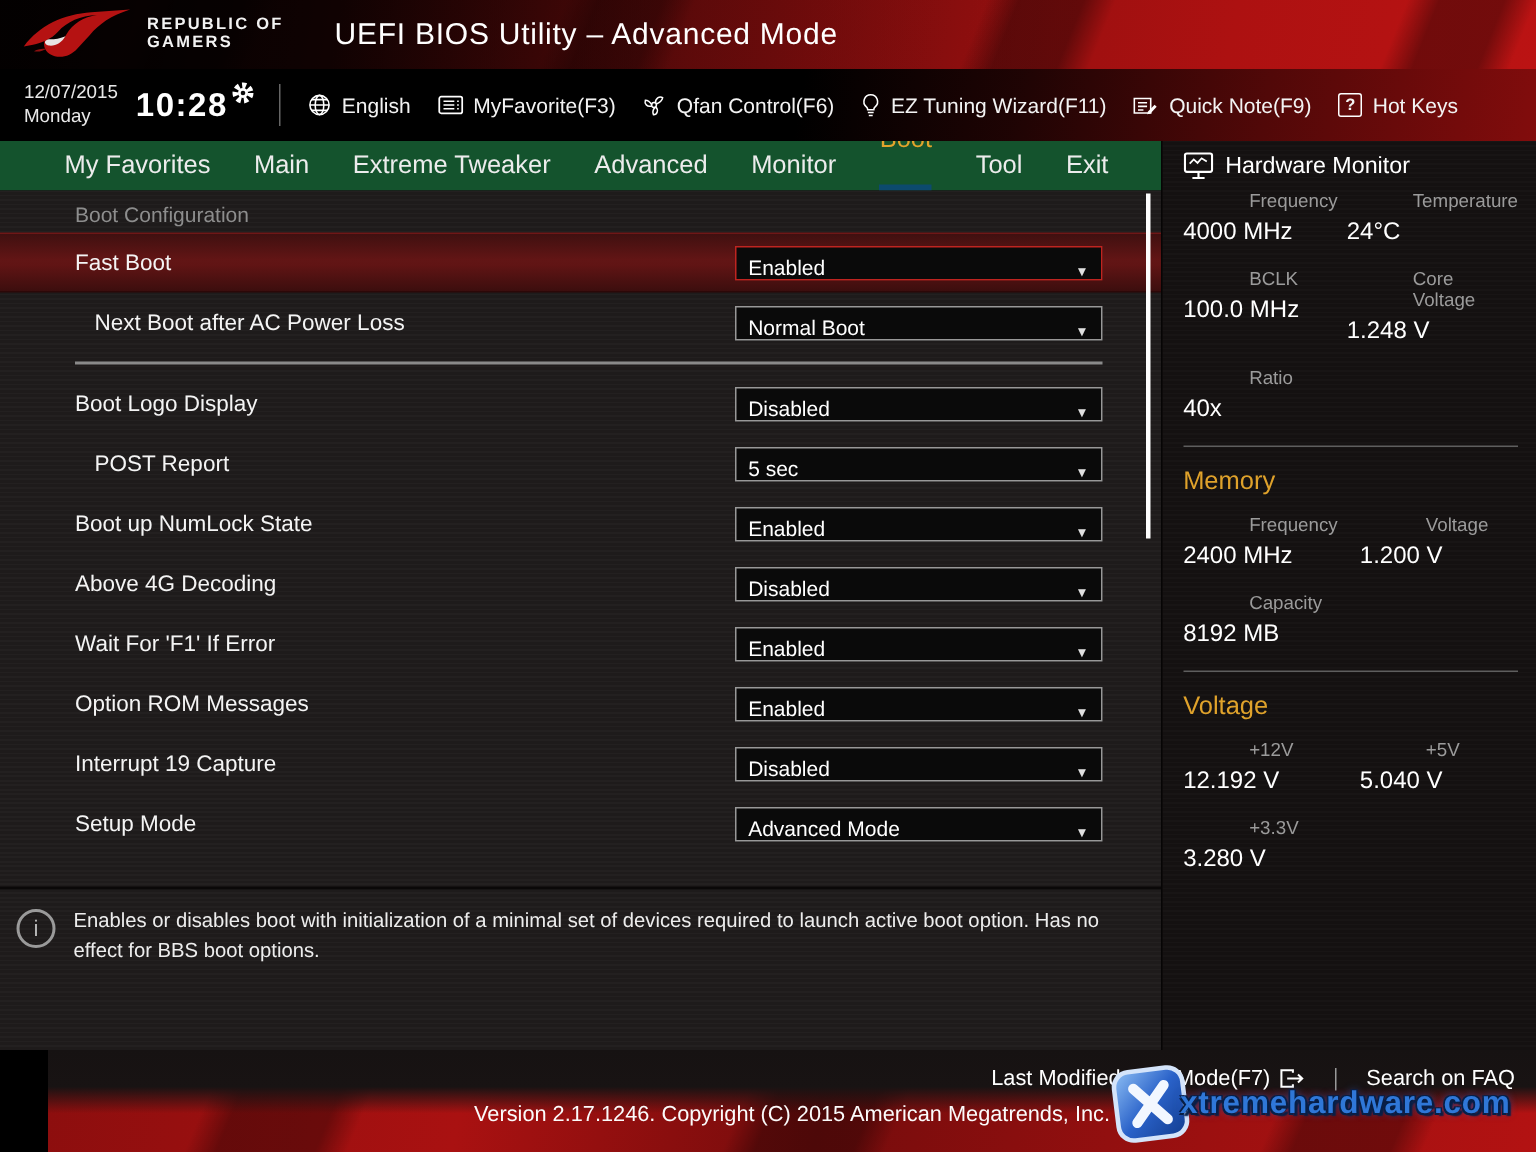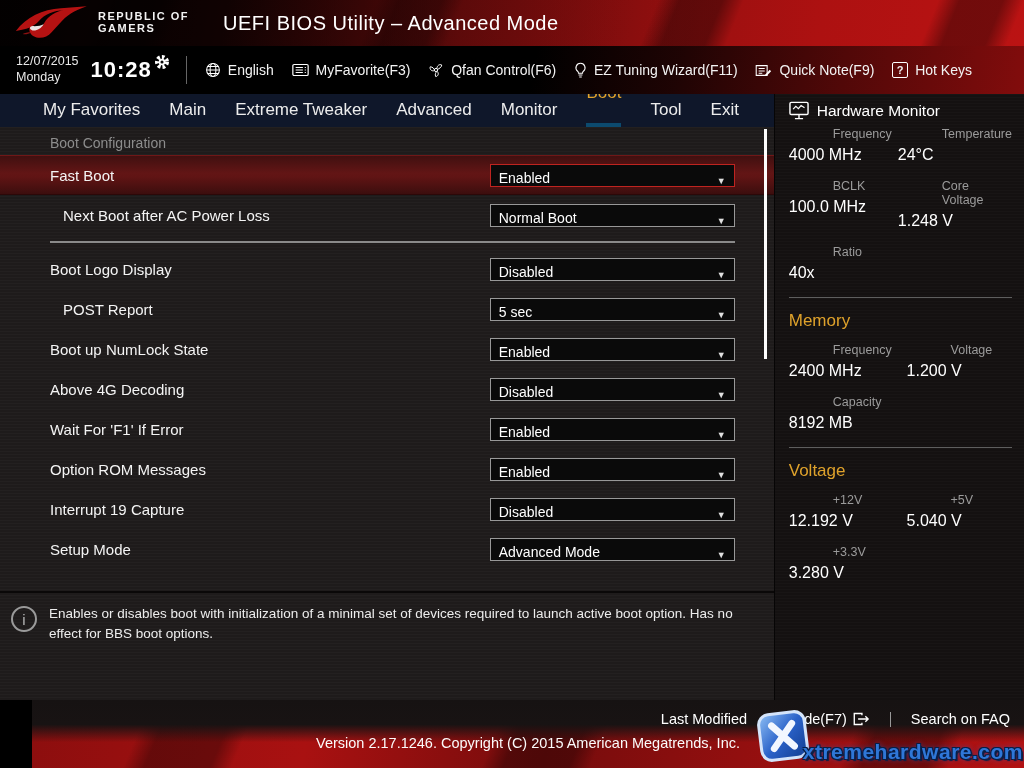--- a/index.html
+++ b/index.html
@@ -33,21 +33,21 @@
     padding-right:52px; }
   .titem { display:flex; align-items:center; gap:7px; font-size:14px; color:#f3f3f3;
     cursor:pointer; white-space:nowrap; }
   .qbox { display:inline-grid; place-items:center; width:16px; height:16px;
     border:1.4px solid #fff; font-size:11px; font-weight:bold; border-radius:2px; }
 
   
   .content { display:flex; height:606px; }
   .leftcol { width:836px; display:flex; flex-direction:column; }
 
-  .nav { height:33px; background:#0f172a; display:flex; align-items:flex-end;
+  .nav { height:33px; background:#14532d; display:flex; align-items:flex-end;
     gap:29px; padding:0 0 0 43px; font-size:17px; }
   .tab { color:#ececec; padding-bottom:7px; cursor:pointer; white-space:nowrap; }
   .tab.active { color:#e2a42c; border-bottom:4px solid #0c4a6e; padding-bottom:20px; }
 
   .main { position:relative; flex:1;
     background:
       repeating-linear-gradient(180deg, rgba(255,255,255,.022) 0 1px, rgba(0,0,0,0) 1px 3px),
       #1e1b1b; }
   .sec-title { padding:8px 0 4px 50px; font-size:14px; color:#8d8d8d; }
 
@@ -92,21 +92,21 @@
     background:
       linear-gradient(to bottom, #161212 0%, #181313 36%, rgba(24,16,16,0) 62%),
       repeating-linear-gradient(113deg, rgba(0,0,0,0) 0 110px, rgba(0,0,0,.34) 130px 190px, rgba(0,0,0,0) 210px 330px),
       linear-gradient(100deg, #8c0e0e 0%, #a91111 28%, #750c0c 52%, #9c1010 78%, #b31212 100%); margin-left: 32px; }
   .flinks { display:flex; justify-content:flex-end; align-items:center; gap:20px;
     padding:11px 14px 0 0; font-size:14.5px; }
   .flink { display:flex; align-items:center; gap:6px; cursor:pointer; white-space:nowrap; }
   .fsep { width:1px; height:15px; background:#999; }
   .fversion { text-align:center; font-size:14.5px; margin-top:8px; color:#fbfbfb; }
 
-  .watermark { position:absolute; right:1px; bottom:4px; display:flex; align-items:flex-end;
+  .watermark { position:absolute; right:17px; bottom:4px; display:flex; align-items:center;
     z-index:5; }
   .wm-text { font-size:21px; font-weight:bold; letter-spacing:.5px; color:#2f77d8;
     margin-left:-8px;
     text-shadow:-1px -1px 0 #071f47, 1px -1px 0 #071f47, -1px 1px 0 #071f47,
       2px 2px 1px #071f47, 0 0 6px rgba(40,100,210,.8); }
 </style>
 </head>
 <body>
 
 <div class="hdr">

